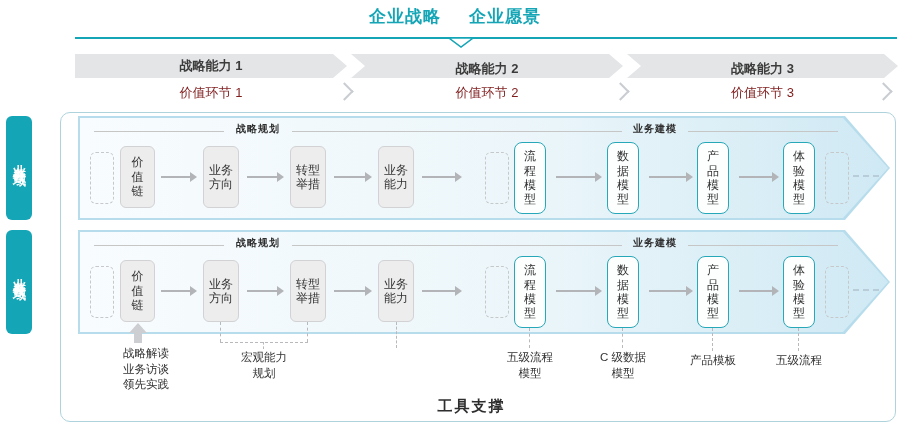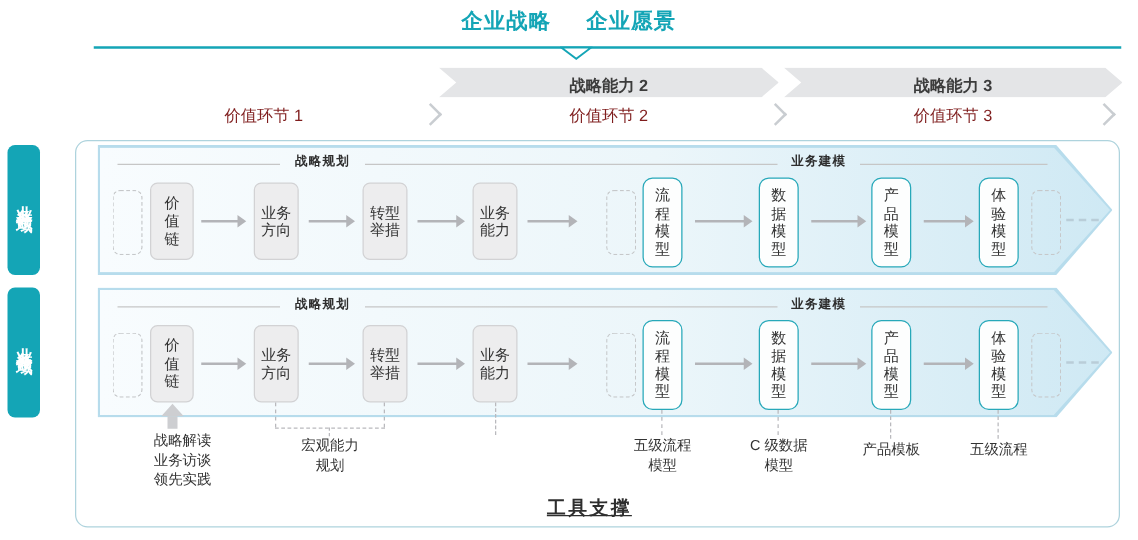--- a/index.html
+++ b/index.html
@@ -25,21 +25,21 @@
 
   
   .value-label{position:absolute;top:82px;height:22px;display:flex;align-items:center;justify-content:center;
     font-size:13px;font-weight:500;color:#7f1d1d;}
   .chevron{position:absolute;width:13px;height:13px;border-top:2.5px solid #c9cdd1;border-right:2.5px solid #c9cdd1;
     transform:rotate(45deg);}
 
   
   .tool-box{position:absolute;left:60px;top:112px;width:836px;height:310px;border:1px solid #aed3dd;border-radius:10px;}
   .tool-label{position:absolute;left:0;right:13px;bottom:5px;text-align:center;font-weight:bold;font-size:15px;
-    color:#2e2e2e;letter-spacing:2px;text-decoration:underline;}
+    color:#2e2e2e;letter-spacing:2px;}
 
   
   .domain-label{position:absolute;left:6px;width:26px;height:104px;background:var(--teal);border-radius:6px;
     color:#fff;font-size:13px;font-weight:bold;writing-mode:vertical-rl;display:flex;align-items:center;
     justify-content:center;letter-spacing:3px;}
 
   
   .flow-row{position:absolute;left:78px;width:812px;height:104px;}
   .arrow-bg,.arrow-inner{clip-path:polygon(0 0,calc(100% - 45px) 0,100% 50%,calc(100% - 45px) 100%,0 100%);}
   .arrow-bg{position:absolute;inset:0;background:var(--arrow-border);}
@@ -76,20 +76,23 @@
 
   <div class="title-row">
     <span>企业战略</span>
     <span>企业愿景</span>
   </div>
   <div class="title-underline"></div>
   <svg class="pointer" width="26" height="11" viewBox="0 0 26 11">
     <polygon points="1,1 25,1 13,10" fill="#ffffff" stroke="#14a5b6" stroke-width="1.5"></polygon>
   </svg>
 
+  <div class="cap-band cap-first" style="left:75px;width:272px">
+    <span>战略能力 1</span>
+  </div>
   <div class="cap-band cap-notch" style="left:351px;width:272px">
     <span>战略能力 2</span>
   </div>
   <div class="cap-band cap-notch" style="left:627px;width:271px">
     <span>战略能力 3</span>
   </div>
 
   <div class="value-label" style="left:75px;width:272px">价值环节 1</div>
   <div class="value-label" style="left:351px;width:272px">价值环节 2</div>
   <div class="value-label" style="left:627px;width:271px">价值环节 3</div>

